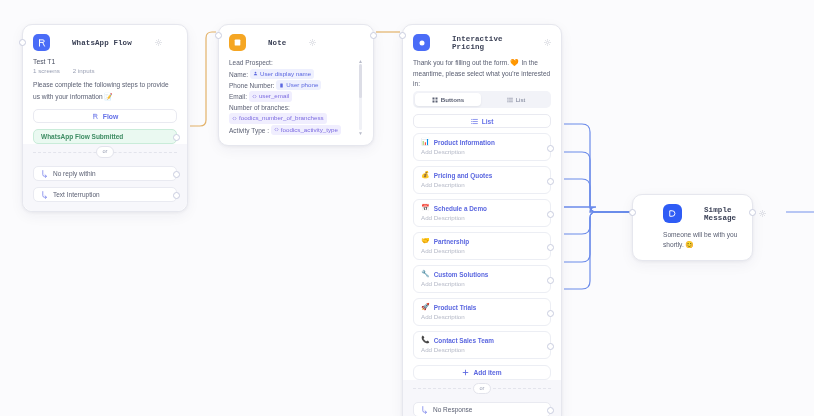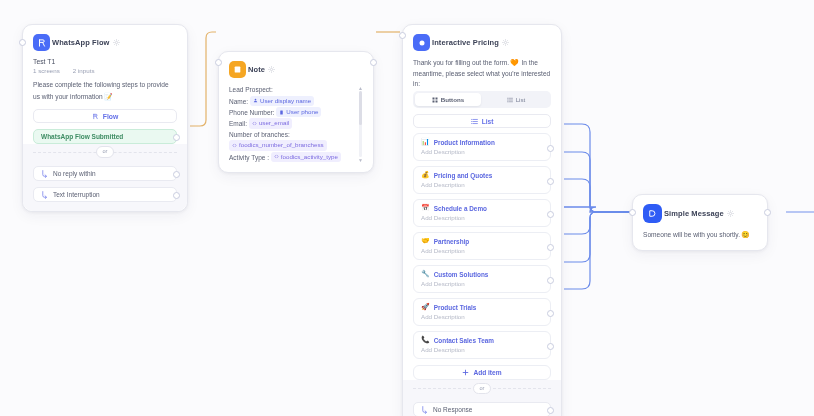--- a/index.html
+++ b/index.html
@@ -19,22 +19,23 @@
 
   
   .node {
     position: absolute;
     background: #ffffff;
     border: 1px solid #e6e7ee;
     border-radius: 10px;
     box-shadow: 0 1px 3px rgba(30,35,70,.06), 0 4px 14px rgba(30,35,70,.05);
   }
   .node-head {
-    display: flex; align-items: center; gap: 2px;
+    display: flex; align-items: center; gap: 22px;
     padding: 9px 10px 7px 10px;
+    font-family: Liberation Mono, monospace;
   }
   .node-icon {
     width: 17px; height: 17px; border-radius: 5px;
     display: flex; align-items: center; justify-content: center;
     color: #fff; flex: 0 0 auto;
   }
   .node-title {
     font-size: 7.5px; font-weight: bold; color: #3c4257; letter-spacing: .1px;
   }
   .head-gear { margin-left: 1px; opacity: .45; display: flex; align-items: center; }
@@ -71,21 +72,21 @@
     border-top: 1px dashed #e3e4ec;
   }
   .or-chip {
     position: relative; z-index: 1;
     background: #fff; border: 1px solid #e3e4ec; border-radius: 8px;
     font-size: 5.6px; color: #9aa0b4; padding: 1px 6px; line-height: 1.3;
   }
   .alt-zone { background: #f7f7fb; margin: 0 -10px -9px -10px; padding: 0 10px 9px 10px; border-radius: 0 0 10px 10px; }
 
   
-  #n-note { left: 218px; top: 24px; width: 156px; margin-top: 27px; }
+  #n-note { left: 218px; top: 24px; width: 156px; }
   .note-scroll { position: relative; max-height: 78px; overflow: hidden; }
   .note-line { font-size: 6.5px; line-height: 1.65; color: #5b6073; }
   .tok {
     display: inline-flex; align-items: center; gap: 2px;
     background: #eef0fe; color: #5b67e0; border-radius: 3px;
     padding: 0px 3px; font-size: 6.2px; white-space: nowrap;
   }
   .tok.v2 { background: #f0eefe; color: #7b6ae0; }
   .scrollbar {
     position: absolute; right: 1px; top: 6px; bottom: 6px; width: 3px;
@@ -117,21 +118,21 @@
   .item-title { font-size: 6.4px; font-weight: bold; color: #5b67e0; display: flex; align-items: center; gap: 4px; }
   .item-desc { font-size: 6.2px; color: #b4b8c6; margin-top: 2px; }
   .add-item {
     border: 1px solid #eceef4; border-radius: 6px; background: #fff;
     height: 15px; margin-top: 6px;
     display: flex; align-items: center; justify-content: center; gap: 4px;
     font-size: 6.6px; font-weight: bold; color: #5b67e0;
   }
 
   
-  #n-simple { left: 632px; top: 194px; width: 136px; }
+  #n-simple { left: 632px; top: 194px; width: 121px; padding-left: 20px; }
 
   
   .port {
     position: absolute; width: 7px; height: 7px; border-radius: 50%;
     background: #fff; border: 1.2px solid #c9cddf;
   }
   .port.r { right: -4px; }
   .port.l { left: -4px; }
   .emoji { font-size: 7px; }
   svg { display: block; }

